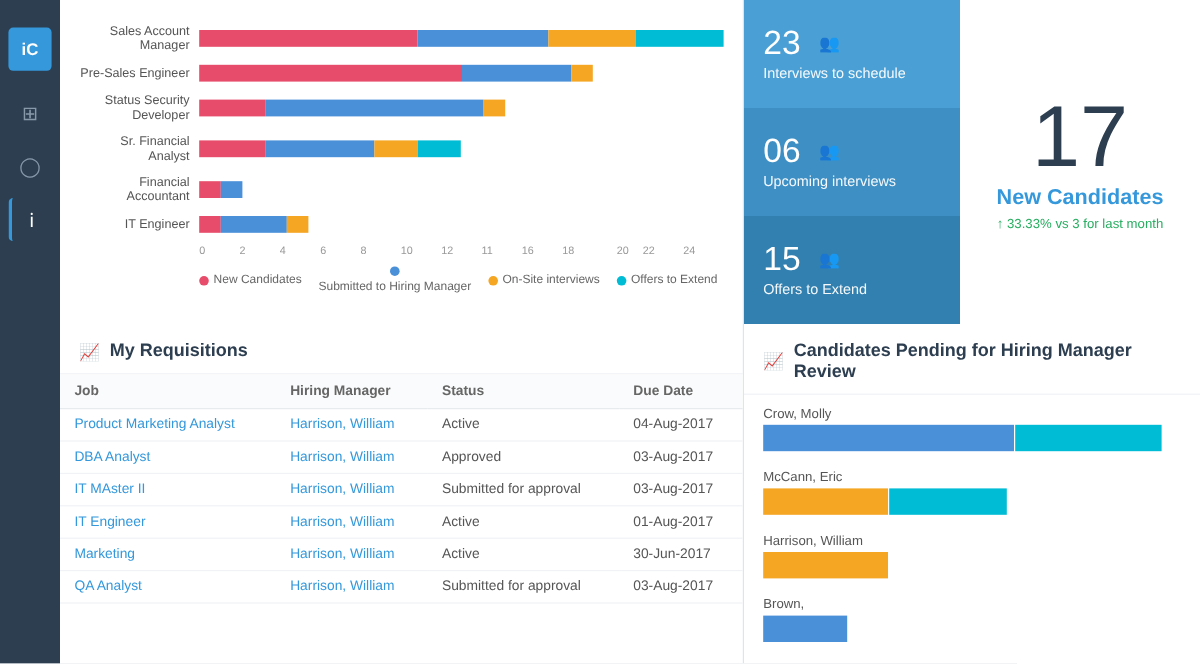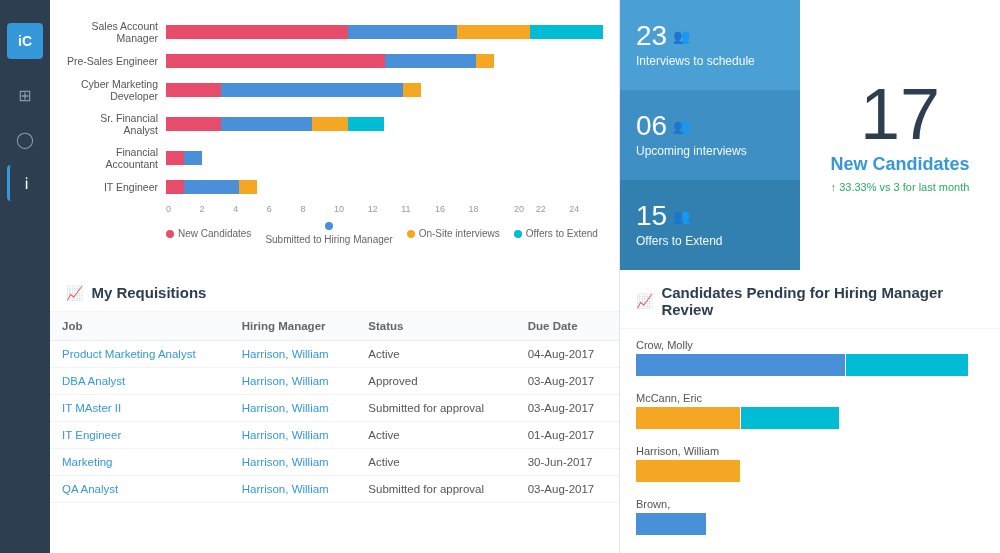--- a/index.html
+++ b/index.html
@@ -71,21 +71,21 @@
       display: flex;
       flex-direction: column;
       justify-content: center;
       padding: 14px 16px;
       color: white;
     }
     .stat-card.blue1 { background: #4a9fd4; }
     .stat-card.blue2 { background: #3d8fc4; }
     .stat-card.blue3 { background: #3280b0; }
 
-    .stat-number { font-size: 28px; font-weight: 300; line-height: 1; display: flex; align-items: center; gap: 6px; }
+    .stat-number { font-size: 28px; font-weight: 300; line-height: 1; display: flex; align-items: center; gap: 16px; }
     .stat-label { font-size: 12px; margin-top: 4px; opacity: 0.95; }
 
     .big-stat {
       flex: 1;
       background: white;
       display: flex;
       flex-direction: column;
       justify-content: center;
       align-items: center;
       padding: 16px;
@@ -191,21 +191,21 @@
             </div>
             <div class="bar-row">
               <div class="bar-label">Pre-Sales Engineer</div>
               <div class="bar-group">
                 <div class="bar-segment red" style="width: 50%;"></div>
                 <div class="bar-segment blue" style="width: 20.8333%;"></div>
                 <div class="bar-segment yellow" style="width: 4.16667%;"></div>
               </div>
             </div>
             <div class="bar-row">
-              <div class="bar-label">Cyber Marketing Developer</div>
+              <div class="bar-label">Status Security Developer</div>
               <div class="bar-group">
                 <div class="bar-segment red" style="width: 12.5%;"></div>
                 <div class="bar-segment blue" style="width: 41.6667%;"></div>
                 <div class="bar-segment yellow" style="width: 4.16667%;"></div>
               </div>
             </div>
             <div class="bar-row">
               <div class="bar-label">Sr. Financial Analyst</div>
               <div class="bar-group">
                 <div class="bar-segment red" style="width: 12.5%;"></div>

